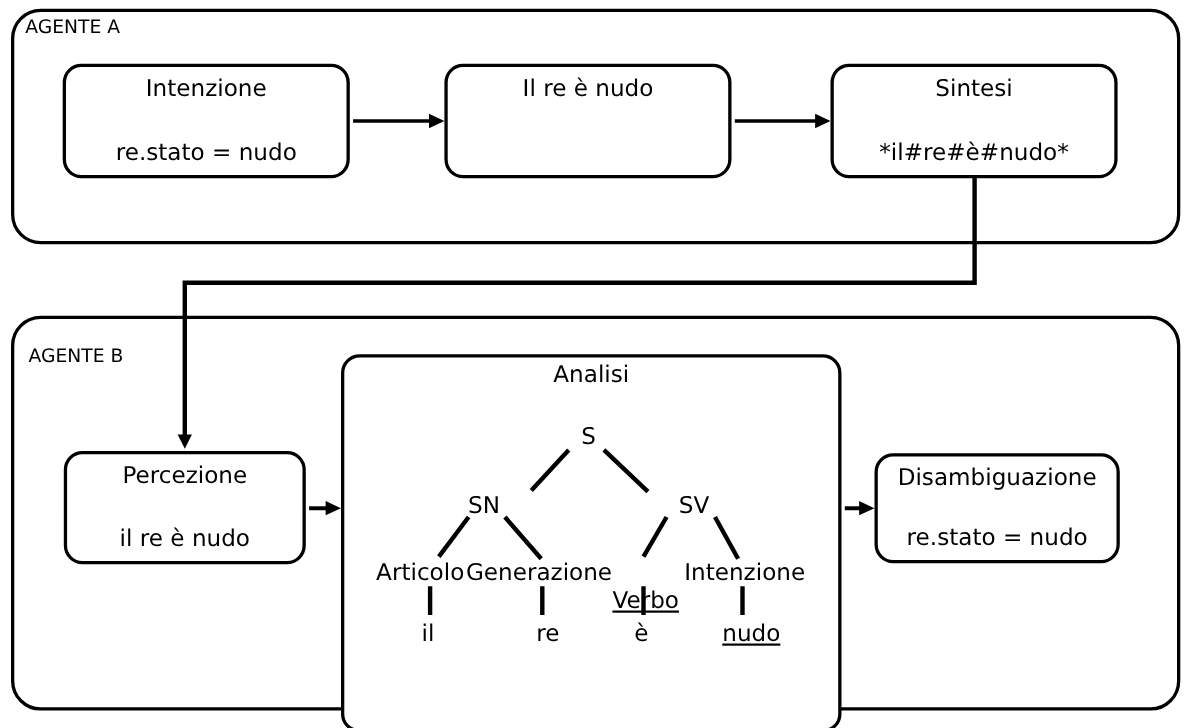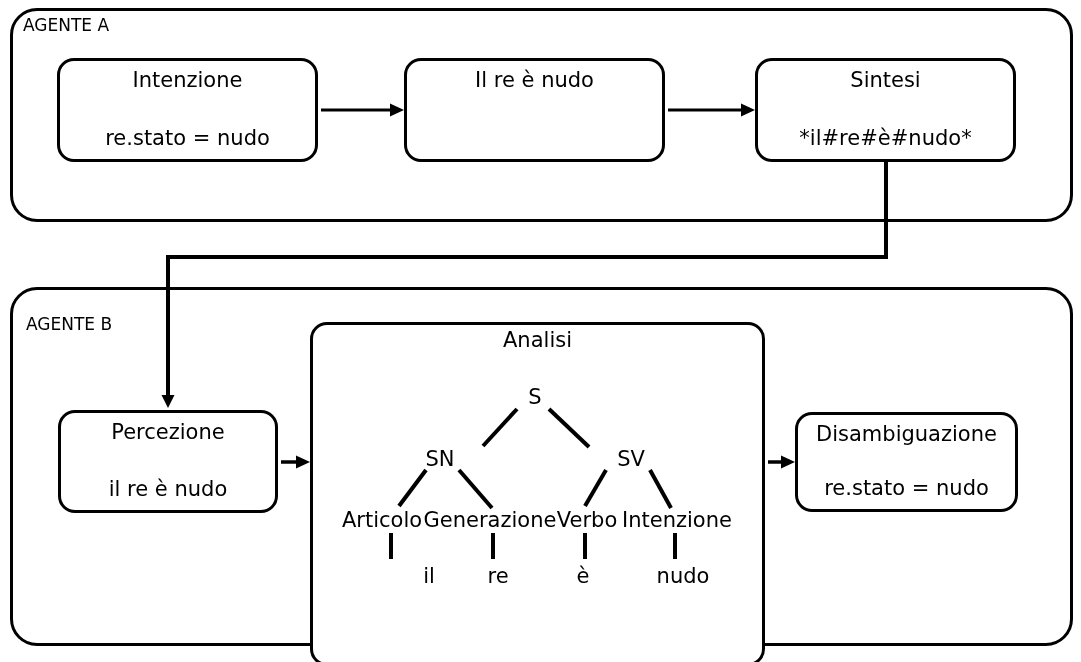--- a/index.html
+++ b/index.html
@@ -76,26 +76,26 @@
     font-size: 21px;
     line-height: 22px;
     white-space: nowrap;
     z-index: 4;
   }
   .t-s    { left: 535px; top: 386px; }
   .t-sn   { left: 440px; top: 448px; }
   .t-sv   { left: 631px; top: 448px; }
   .t-cat0 { left: 382px; top: 509px; }
   .t-cat1 { left: 490px; top: 509px; }
-  .t-cat2 { left: 587px; top: 509px; }
+  .t-cat2 { left: 587px; top: 535px; text-decoration: underline; }
   .t-cat3 { left: 677px; top: 509px; }
-  .t-w0   { left: 389px; top: 565px; margin-left: 40px; }
+  .t-w0   { left: 389px; top: 565px; }
   .t-w1   { left: 498px; top: 565px; }
   .t-w2   { left: 583px; top: 565px; }
-  .t-w3   { left: 683px; top: 565px; }
+  .t-w3   { left: 683px; top: 565px; text-decoration: underline; }
   svg line, svg polyline { stroke: #000000; fill: none; }
   svg polygon { fill: #000000; stroke: none; }
 </style>
 </head>
 <body>
 
 <div class="canvas">
 
   <div class="frame frame-a"></div>
   <div class="frame frame-b"></div>

